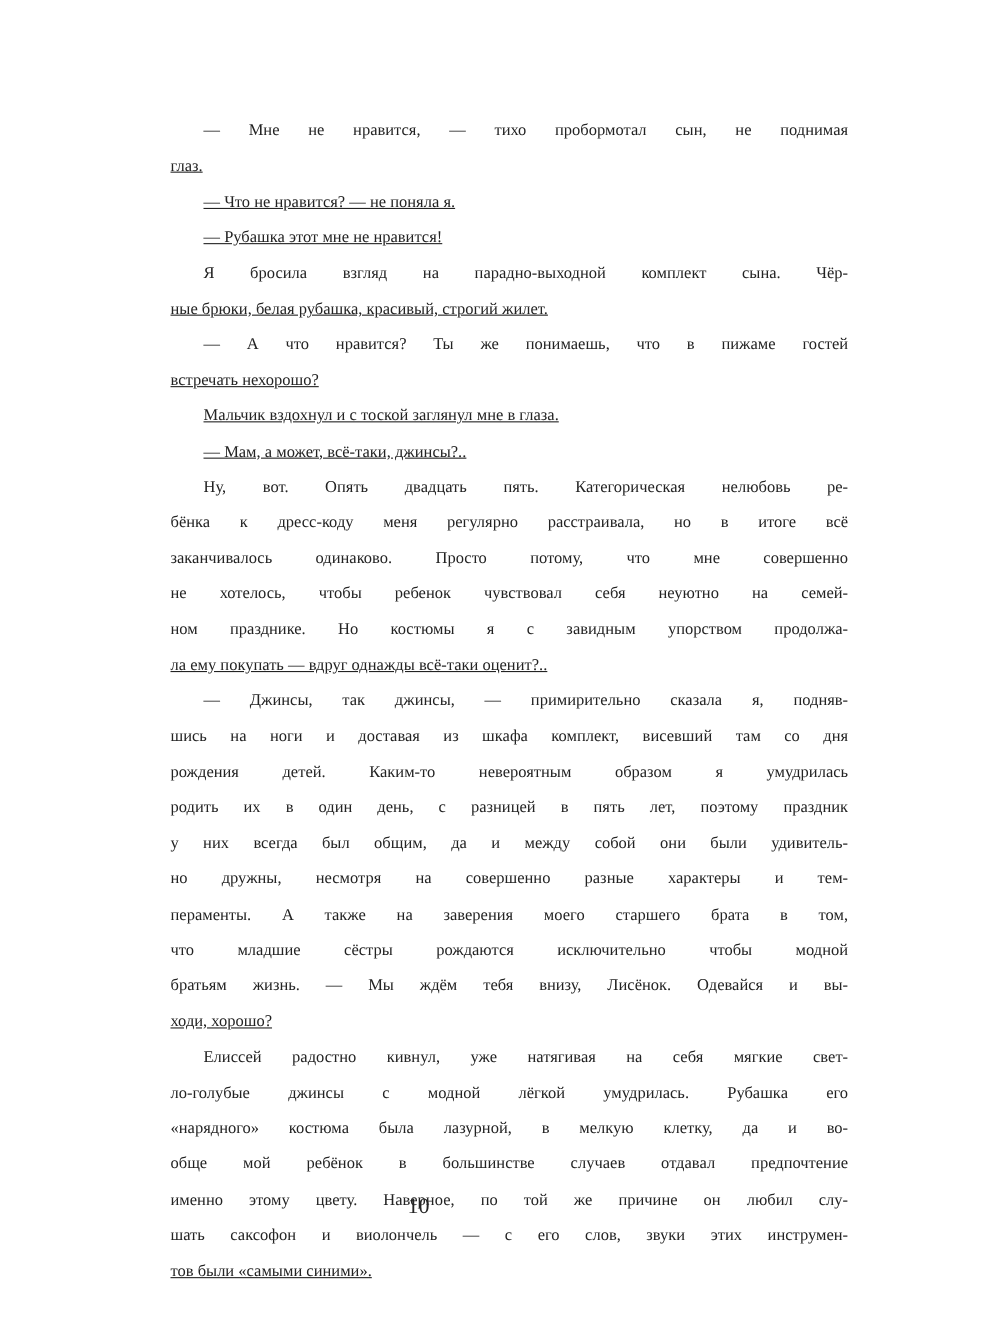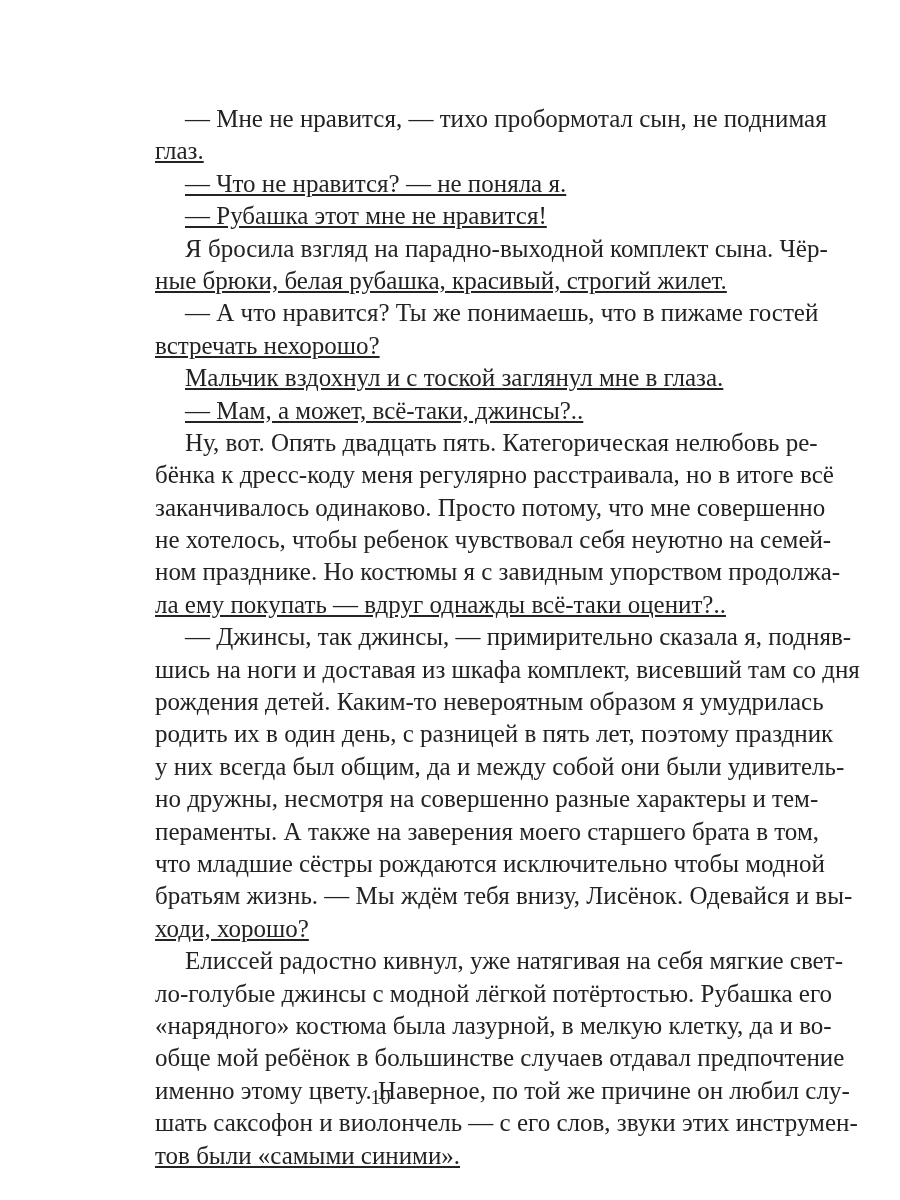--- a/index.html
+++ b/index.html
@@ -19,21 +19,21 @@
       width: 900px;
       height: 1200px;
       background: #ffffff;
     }
     .text-block {
       position: absolute;
       left: 155px;
       top: 103px;
       width: 616px;
       font-family: "Liberation Serif", "DejaVu Serif", serif;
-      font-size: 25px;
+      font-size: 15px;
       line-height: 32.4px;
       color: #232323;
     }
     .line {
       display: block;
       height: 32.4px;
       white-space: nowrap;
       text-align: justify;
       text-align-last: justify;
     }
@@ -90,21 +90,21 @@
     <span class="line">рождения детей. Каким-то невероятным образом я умудрилась</span>
     <span class="line">родить их в один день, с разницей в пять лет, поэтому праздник</span>
     <span class="line">у них всегда был общим, да и между собой они были удивитель-</span>
     <span class="line">но дружны, несмотря на совершенно разные характеры и тем-</span>
     <span class="line">пераменты. А также на заверения моего старшего брата в том,</span>
     <span class="line">что младшие сёстры рождаются исключительно чтобы модной</span>
     <span class="line">братьям жизнь. — Мы ждём тебя внизу, Лисёнок. Одевайся и вы-</span>
     <span class="line last">ходи, хорошо?</span>
 
     <span class="line indent">Елиссей радостно кивнул, уже натягивая на себя мягкие свет-</span>
-    <span class="line">ло-голубые джинсы с модной лёгкой потёртостью. Рубашка его</span>
+    <span class="line">ло-голубые джинсы с модной лёгкой умудрилась. Рубашка его</span>
     <span class="line">«нарядного» костюма была лазурной, в мелкую клетку, да и во-</span>
     <span class="line">обще мой ребёнок в большинстве случаев отдавал предпочтение</span>
     <span class="line">именно этому цвету. Наверное, по той же причине он любил слу-</span>
     <span class="line">шать саксофон и виолончель — с его слов, звуки этих инструмен-</span>
     <span class="line last">тов были «самыми синими».</span>
   </div>
 
   <div class="page-number">10</div>
 </div>
 

